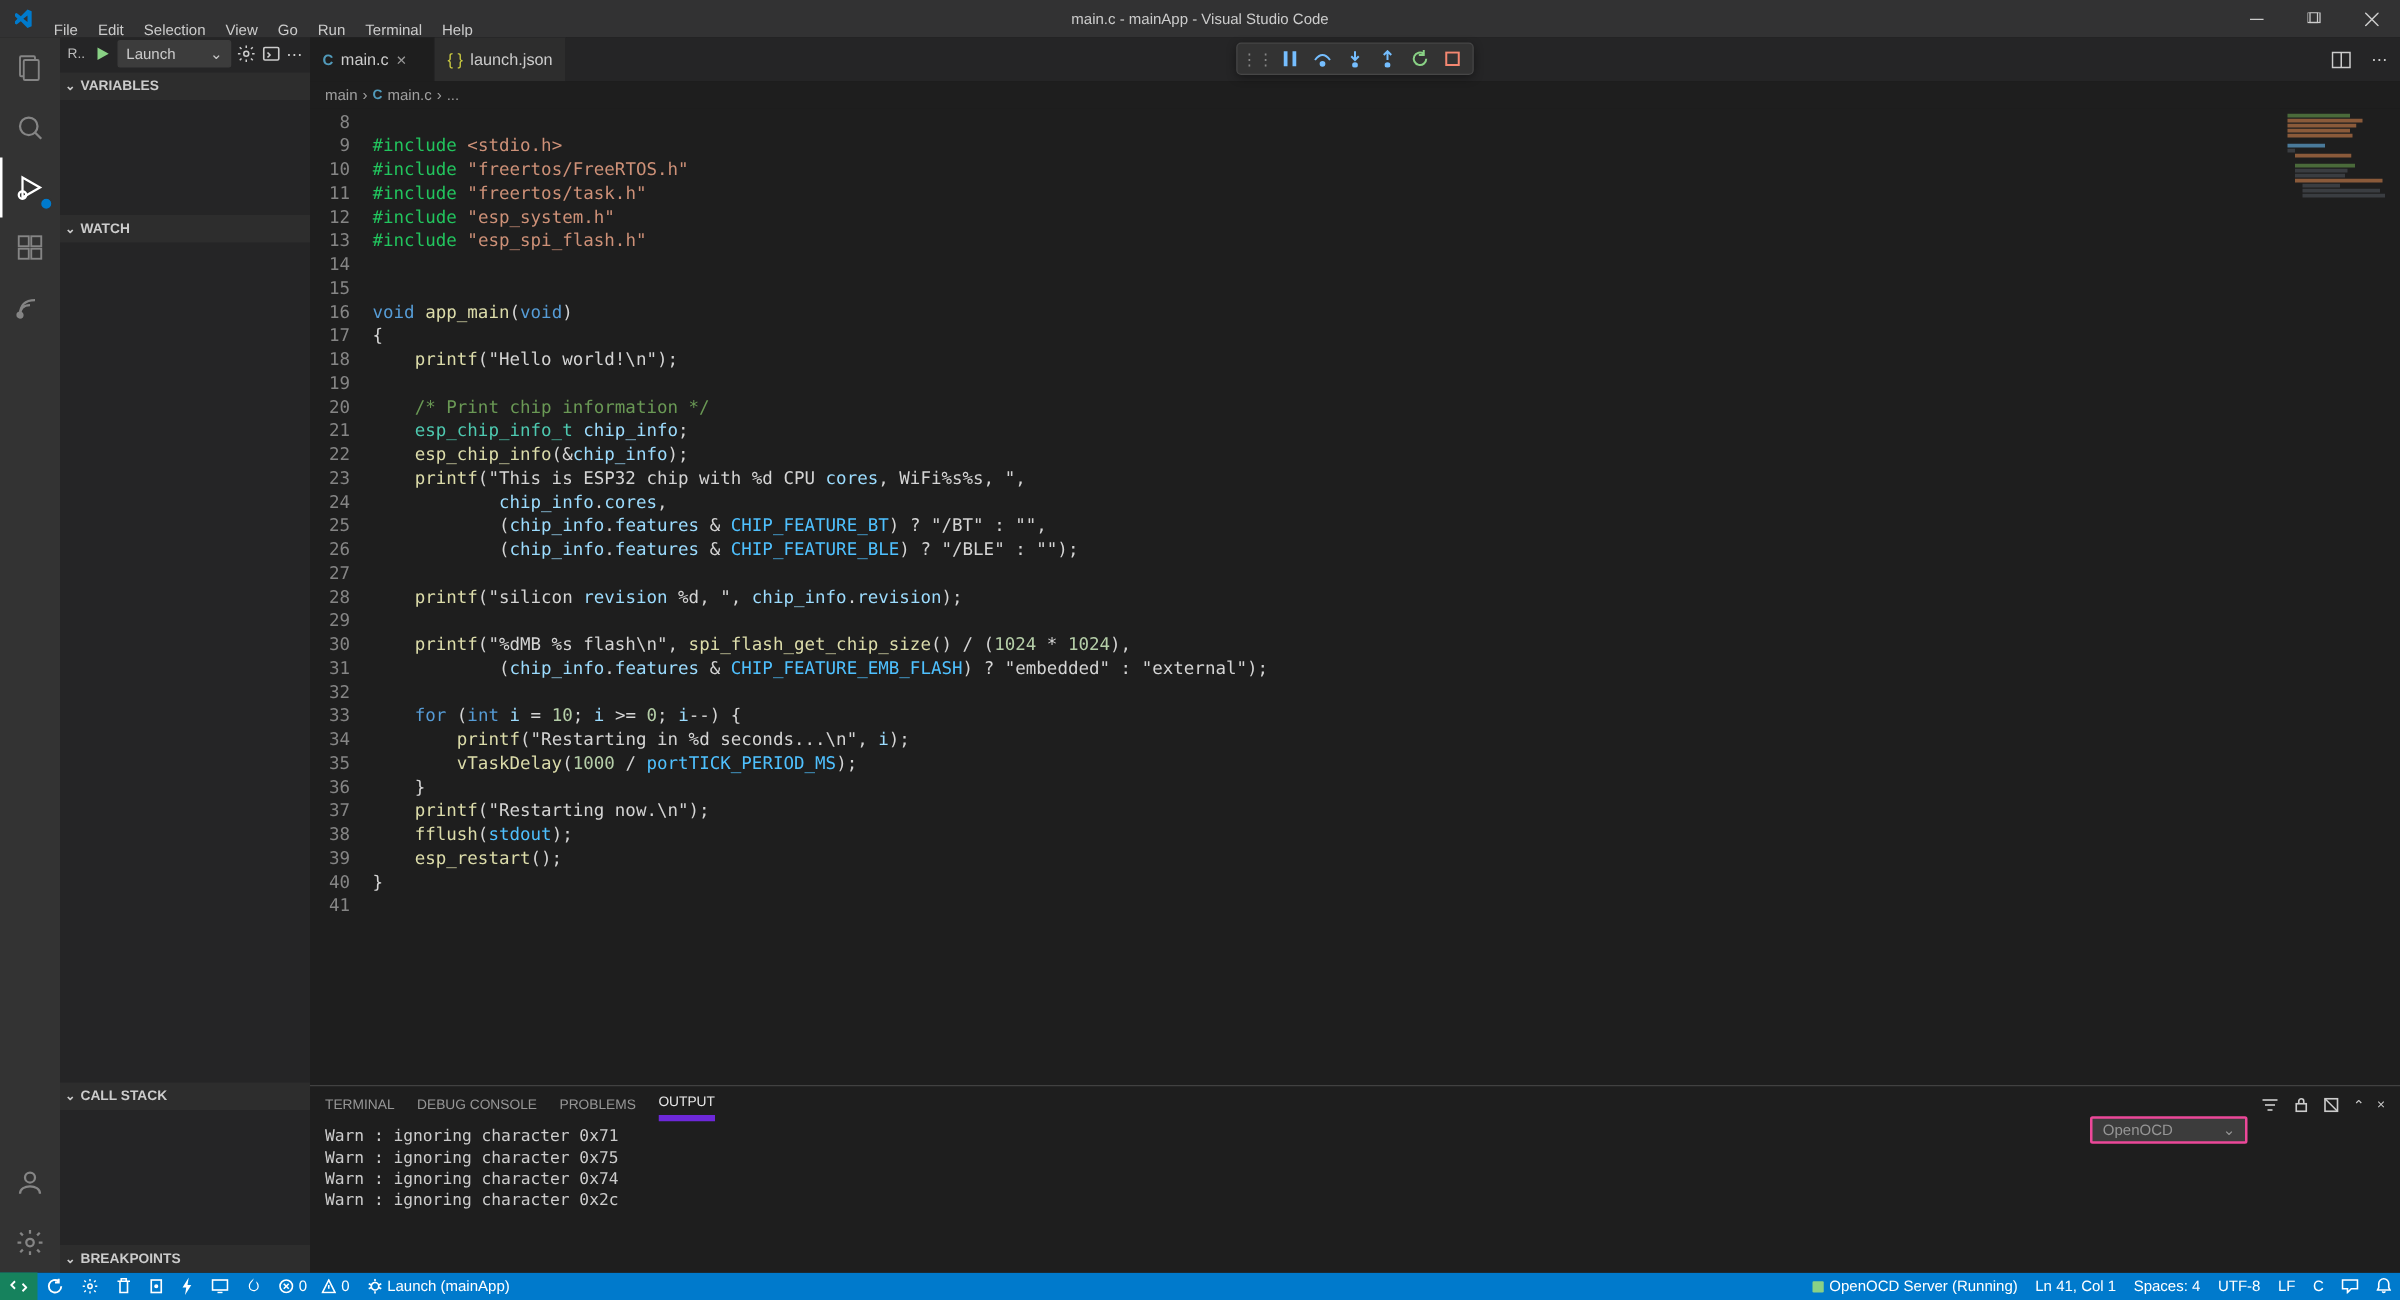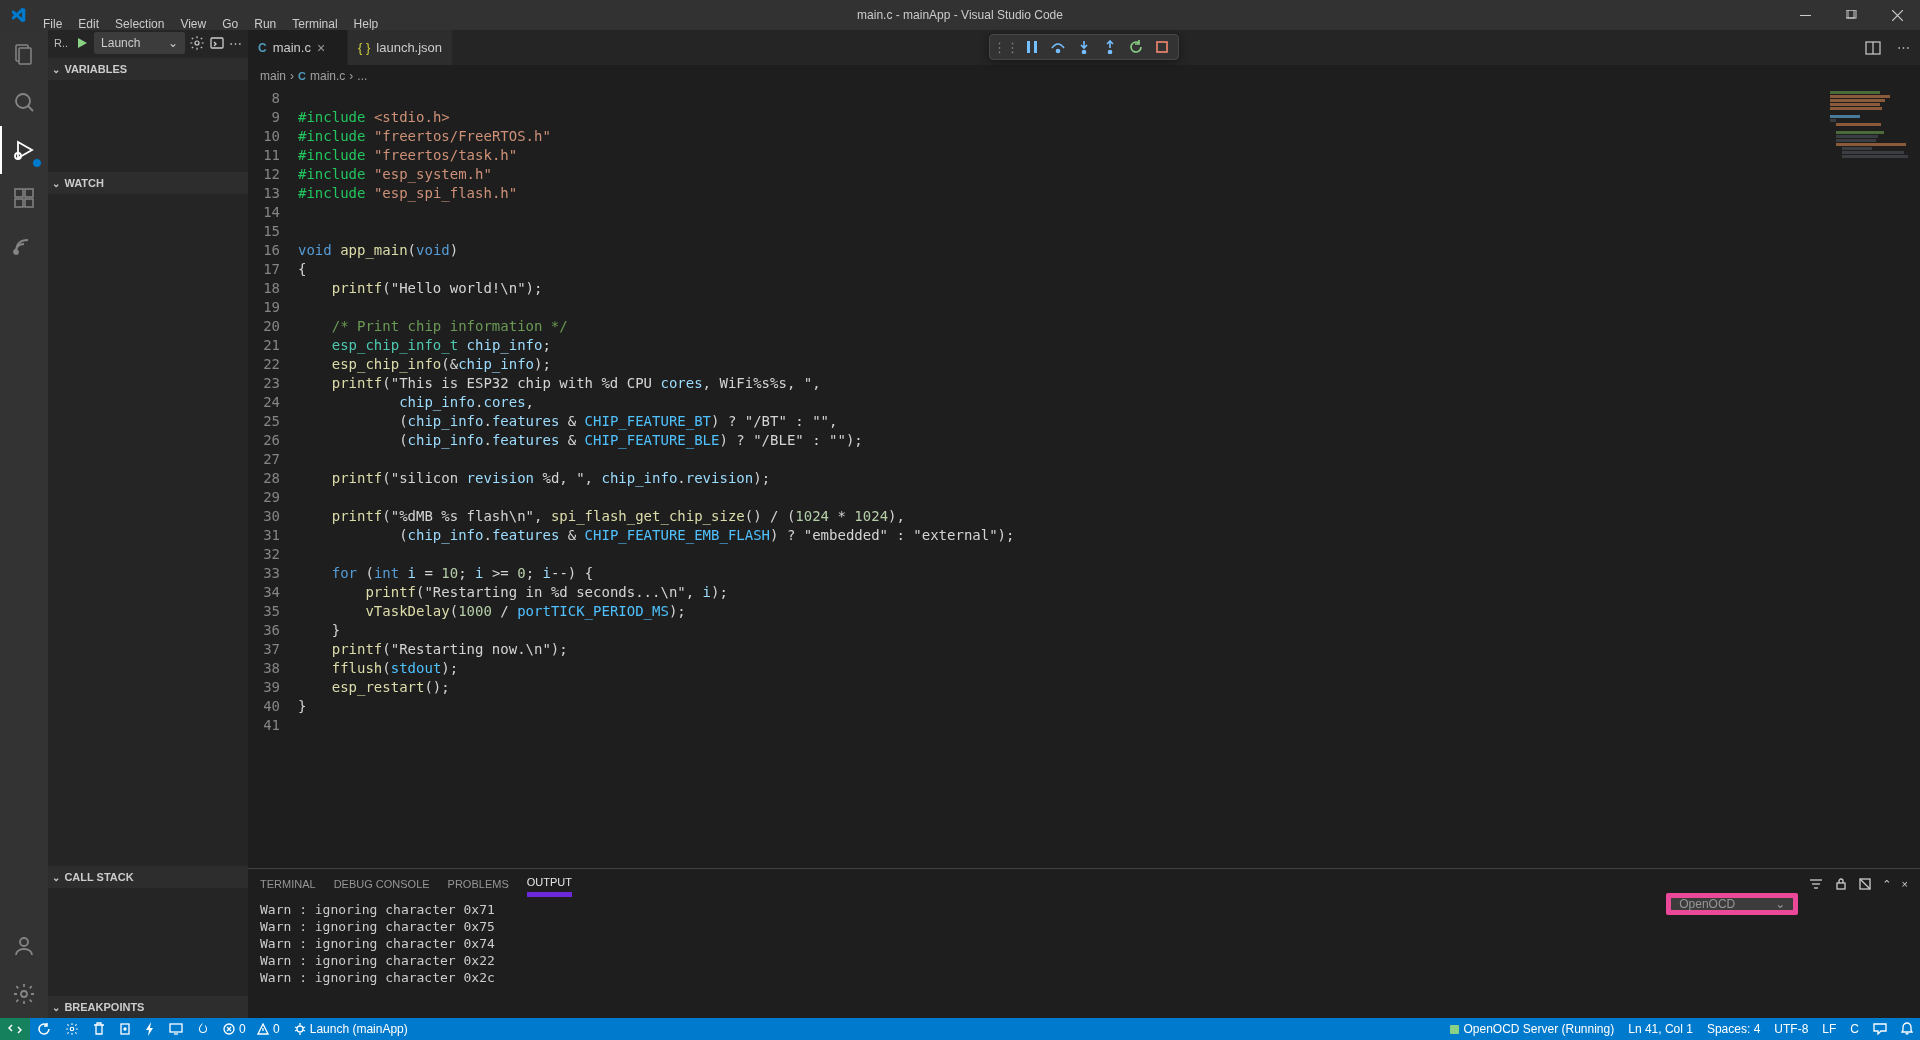--- a/index.html
+++ b/index.html
@@ -68,21 +68,21 @@
 .pp { color: #22c55e; }
 
 .minimap { width: 96px; background: #1e1e1e; border-left: 0; position: relative; }
 .minimap .mm-block { position: absolute; background: #3a3d41; }
 
 .panel { height: 150px; background: #1e1e1e; border-top: 1px solid #414141; display: flex; flex-direction: column; }
 .panel-tabs { height: 30px; display: flex; align-items: center; padding: 0 12px; gap: 18px; font-size: 11px; color: #969696; }
 .panel-tab { cursor: pointer; text-transform: uppercase; padding: 4px 0; }
 .panel-tab.active { color: #e7e7e7; border-bottom: 5px solid #6d28d9; }
 .panel-right { margin-left: auto; display: flex; align-items: center; gap: 10px; }
-.panel-right .select { background: #3c3c3c; border: 5px solid #ec4899; height: 22px; padding: 0 8px; display: flex; align-items: center; gap: 40px; font-size: 12px; border-radius: 2px; min-width: 120px; justify-content: space-between; margin-top: 40px; }
+.panel-right .select { background: #3c3c3c; border: 2px solid #ec4899; height: 22px; padding: 0 8px; display: flex; align-items: center; gap: 40px; font-size: 12px; border-radius: 2px; min-width: 120px; justify-content: space-between; margin-top: 40px; }
 .panel-right .pr-ico { cursor: pointer; color: #cccccc; }
 .panel-body { flex: 1; overflow: hidden; font-family: Consolas, monospace; font-size: 13px; line-height: 17px; padding: 2px 12px; color: #cccccc; }
 
 .statusbar { height: 22px; background: #007acc; display: flex; align-items: center; font-size: 12px; color: #ffffff; }
 .statusbar .sb-item { padding: 0 7px; height: 100%; display: flex; align-items: center; gap: 4px; cursor: pointer; }
 .statusbar .sb-item.remote { background: #16825d; padding: 0 8px; }
 .statusbar .sb-right { margin-left: auto; display: flex; height: 100%; text-align: right; }
 .statusbar .openocd-dot { width: 9px; height: 9px; background: #89d185; border-radius: 1px; }
 
 svg { display: block; }
@@ -385,21 +385,20 @@
               </svg>
             </span>
           <span class="pr-ico">⌃</span>
           <span class="pr-ico">×</span>
         </div>
       </div>
       <div class="panel-body" id="panel-body">
           <div>Warn : ignoring character 0x71</div>
           <div>Warn : ignoring character 0x75</div>
           <div>Warn : ignoring character 0x74</div>
-          <div>Warn : ignoring character 0x22</div>
           <div>Warn : ignoring character 0x2c</div>
         </div>
     </div>
   </div>
 </div>
 
 <div class="statusbar">
   <div class="sb-item remote">
       <svg width="14" height="14" viewBox="0 0 14 14" fill="none" stroke="#ffffff" stroke-width="1.5">
         <path d="M4 3L1 6l3 3M10 5l3 3-3 3"></path>

